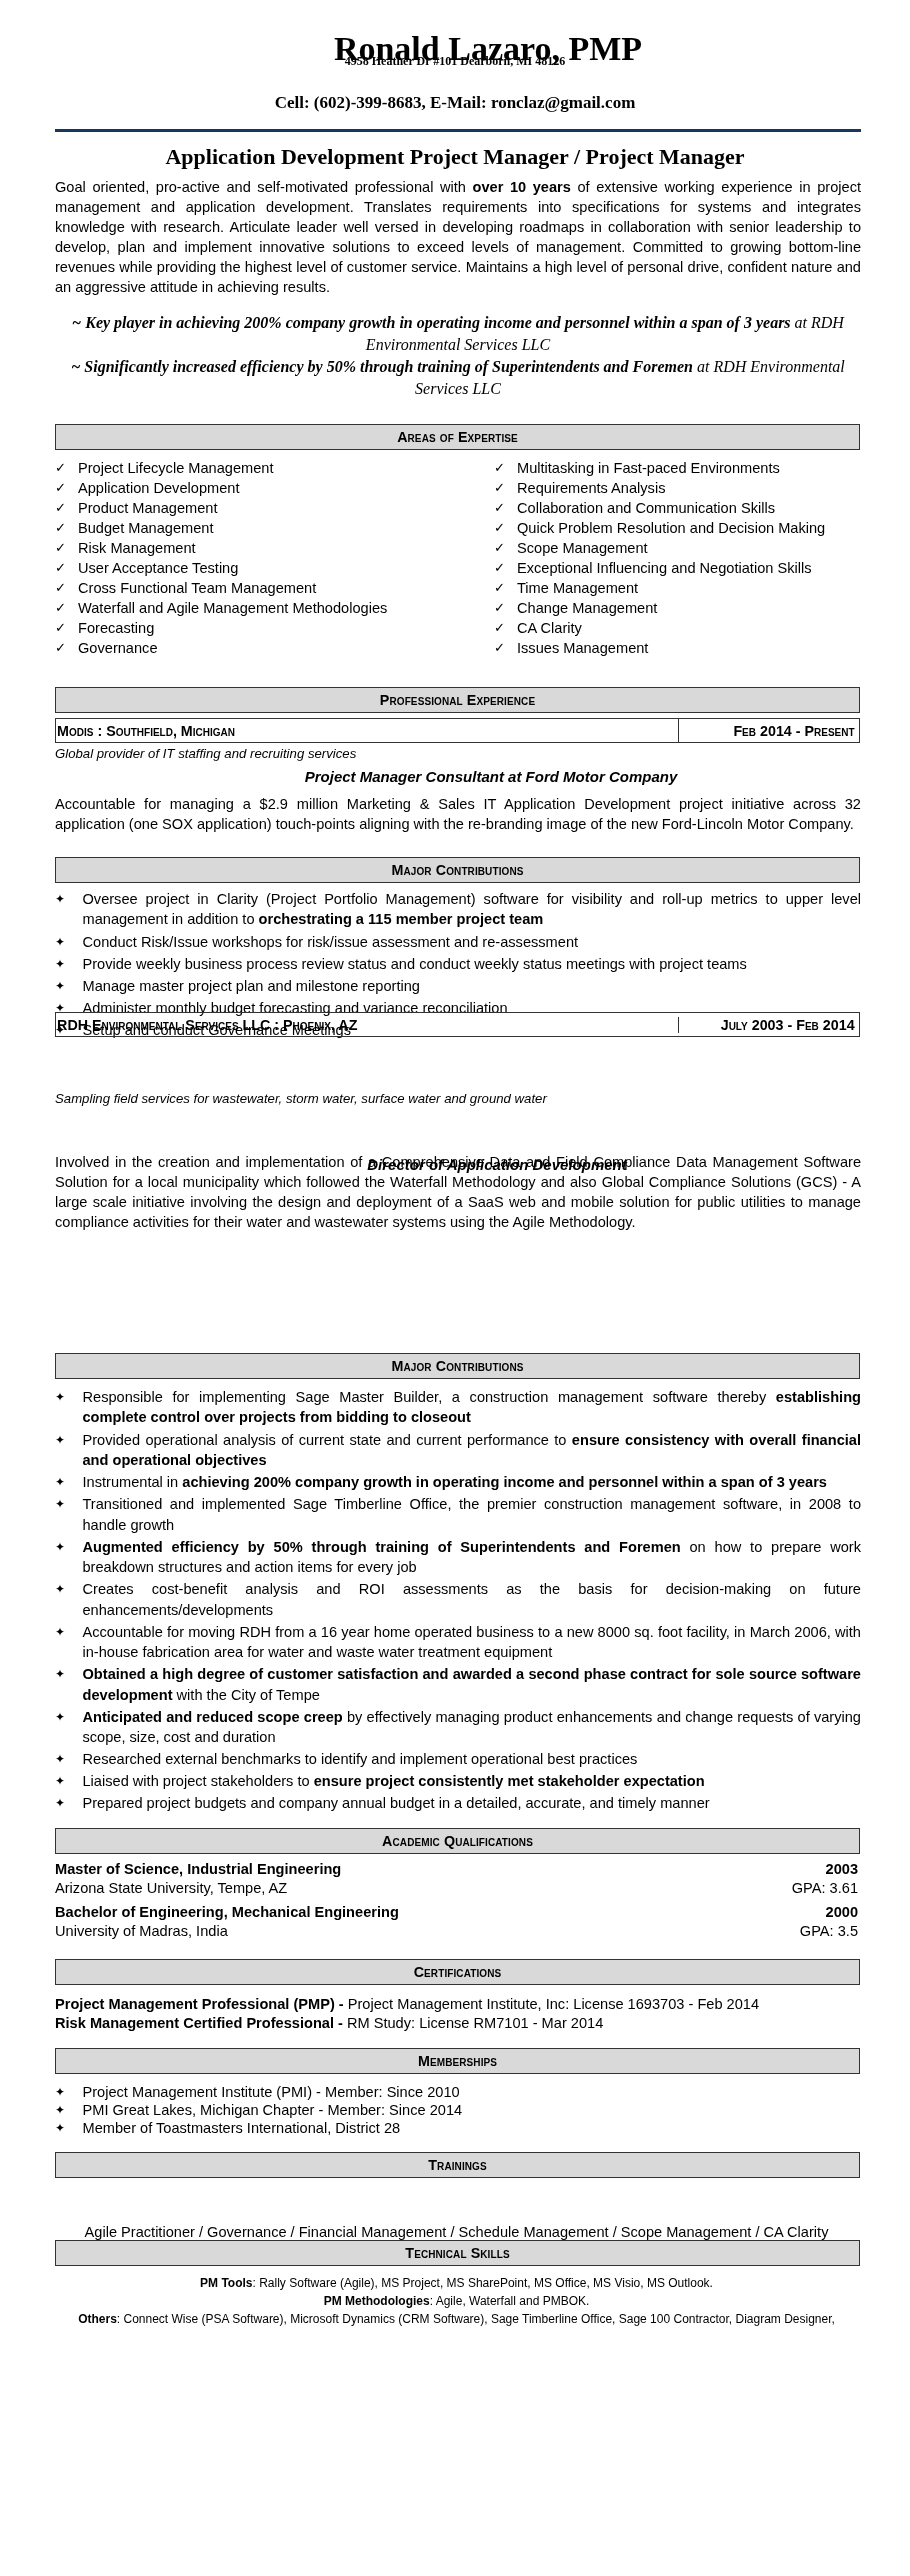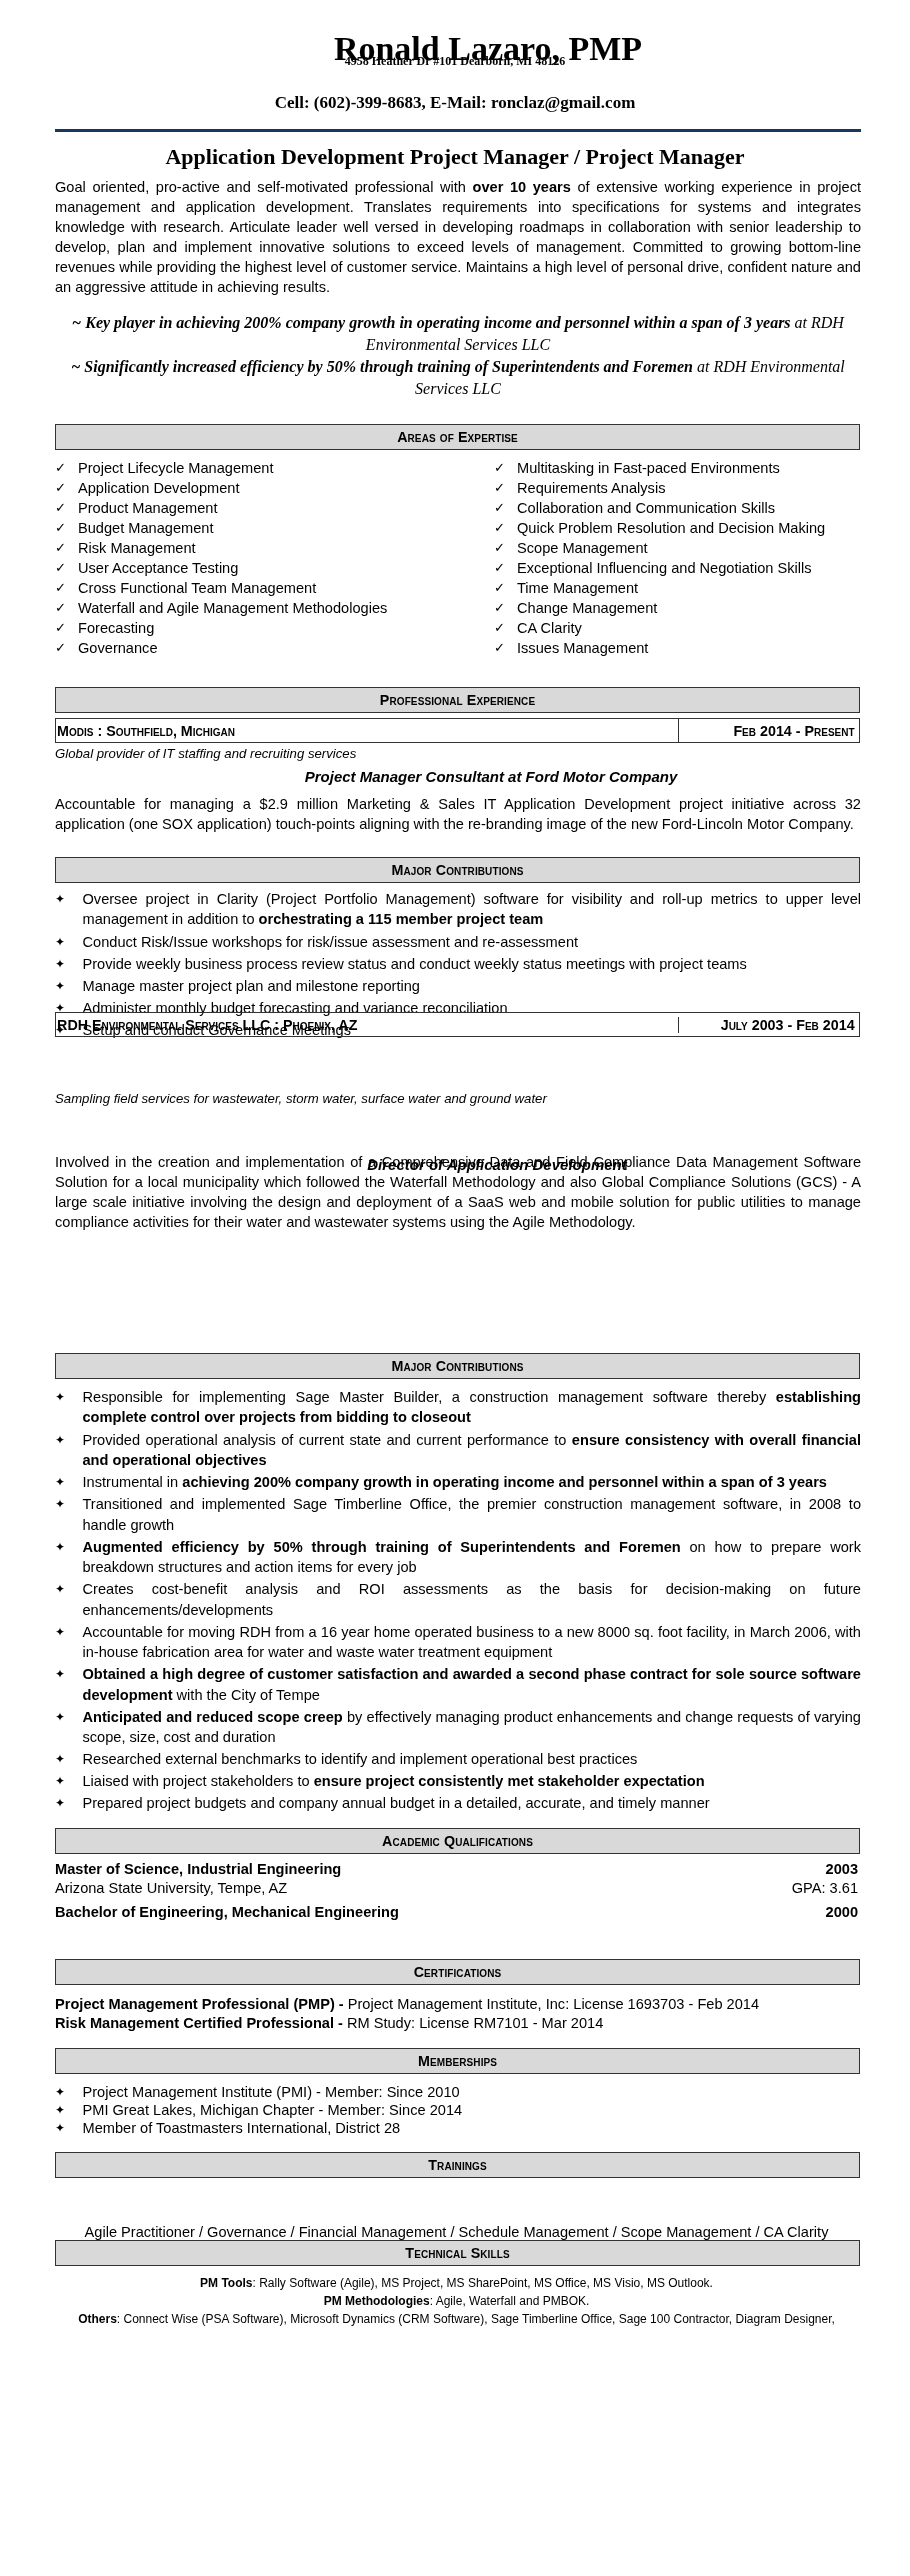--- a/index.html
+++ b/index.html
@@ -259,20 +259,24 @@
   <div class="row">
       <span>Arizona State University, Tempe, AZ</span>
       <span>GPA: 3.61</span>
     </div>
 </div>
 <div class="abs edu" style="top:1903px;">
   <div class="row">
       <span class="b">Bachelor of Engineering, Mechanical Engineering</span>
       <span class="b">2000</span>
     </div>
+  <div class="row">
+      <span>University of Madras, India</span>
+      <span>GPA: 3.5</span>
+    </div>
 </div>
 
 <div class="abs sec" style="top:1959px;">
     <span>Certifications</span>
   </div>
 <div class="abs cert" style="top:1995px;">
   <div><b>Project Management Professional (PMP) -</b><span> Project Management Institute, Inc: License 1693703 - Feb 2014</span></div>
   <div><b>Risk Management Certified Professional -</b><span> RM Study: License RM7101 - Mar 2014</span></div>
 </div>
 

